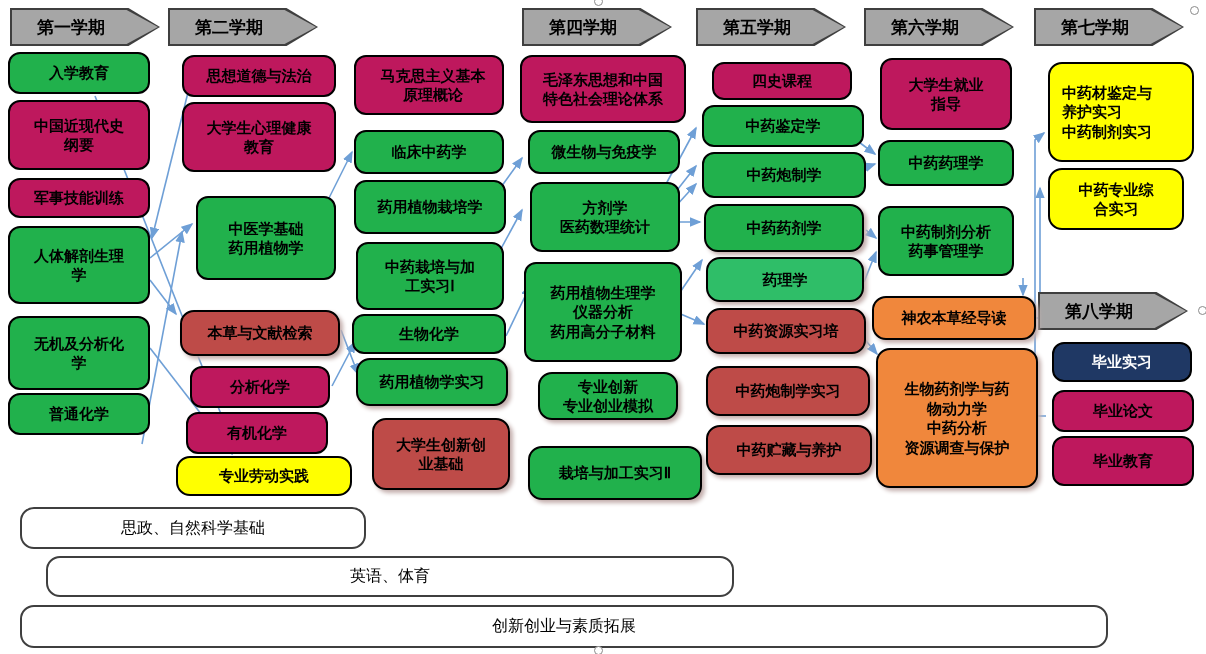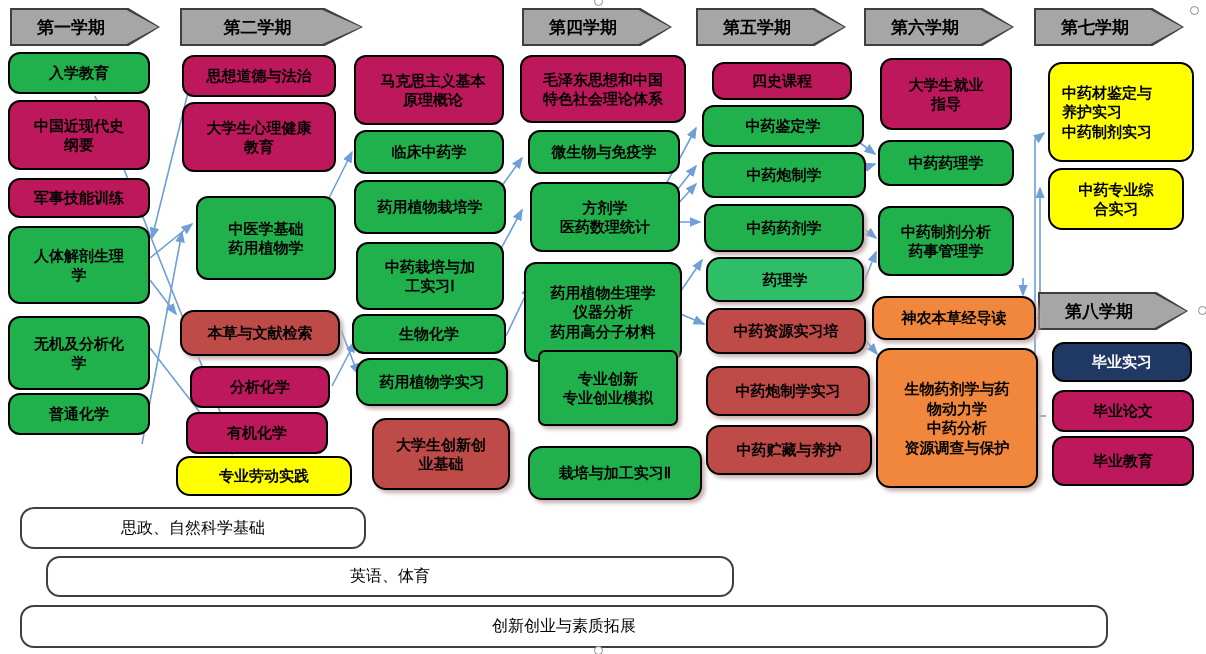--- a/index.html
+++ b/index.html
@@ -71,21 +71,21 @@
       <polyline points="1046,416 1035,416 1035,140 1044,133" marker-end="url(#ah)"></polyline>
       <line x1="1023" y1="278" x2="1023" y2="295" marker-end="url(#ah)"></line>
     </g>
   </svg>
 
   <div class="banner" style="left:10px;top:8px;">
       <div class="shape-outer"></div>
       <div class="shape-inner"></div>
       <div class="label">第一学期</div>
     </div>
-  <div class="banner" style="left:180px;top:8px;padding-left:33px;">
+  <div class="banner" style="left:168px;top:8px;">
       <div class="shape-outer"></div>
       <div class="shape-inner"></div>
       <div class="label">第二学期</div>
     </div>
   <div class="banner" style="left:522px;top:8px;">
       <div class="shape-outer"></div>
       <div class="shape-inner"></div>
       <div class="label">第四学期</div>
     </div>
   <div class="banner" style="left:864px;top:8px;">
@@ -122,40 +122,40 @@
   <div class="box white" style="left:182px;top:55px;width:154px;height:42px;">思想道德与法治</div>
   <div class="box white" style="left:182px;top:102px;width:154px;height:70px;">大学生心理健康
 教育</div>
   <div class="box green" style="left:196px;top:196px;width:140px;height:84px;">中医学基础
 药用植物学</div>
   <div class="box red sh" style="left:180px;top:310px;width:160px;height:46px;">本草与文献检索</div>
   <div class="box white" style="left:190px;top:366px;width:140px;height:42px;">分析化学</div>
   <div class="box white" style="left:186px;top:412px;width:142px;height:42px;">有机化学</div>
   <div class="box yellow" style="left:176px;top:456px;width:176px;height:40px;">专业劳动实践</div>
 
-  <div class="box white" style="left:354px;top:55px;width:150px;height:70px;padding-left:12px;">马克思主义基本
+  <div class="box white" style="left:354px;top:55px;width:150px;height:60px;padding-left:12px;">马克思主义基本
 原理概论</div>
   <div class="box green" style="left:354px;top:130px;width:150px;height:44px;">临床中药学</div>
   <div class="box green" style="left:354px;top:180px;width:152px;height:54px;">药用植物栽培学</div>
   <div class="box green" style="left:356px;top:242px;width:148px;height:68px;">中药栽培与加
 工实习Ⅰ</div>
   <div class="box green" style="left:352px;top:314px;width:154px;height:40px;">生物化学</div>
   <div class="box green sh" style="left:356px;top:358px;width:152px;height:48px;">药用植物学实习</div>
   <div class="box red sh" style="left:372px;top:418px;width:138px;height:72px;">大学生创新创
 业基础</div>
 
   <div class="box white" style="left:520px;top:55px;width:166px;height:68px;">毛泽东思想和中国
 特色社会理论体系</div>
   <div class="box green" style="left:528px;top:130px;width:152px;height:44px;">微生物与免疫学</div>
   <div class="box green" style="left:530px;top:182px;width:150px;height:70px;">方剂学
 医药数理统计</div>
   <div class="box green" style="left:524px;top:262px;width:158px;height:100px;">药用植物生理学
 仪器分析
 药用高分子材料</div>
-  <div class="box green sh" style="left:538px;top:350px;width:140px;height:76px;border-radius:7px;">专业创新
+  <div class="box green sh" style="left:538px;top:372px;width:140px;height:48px;">专业创新
 专业创业模拟</div>
   <div class="box green sh" style="left:528px;top:446px;width:174px;height:54px;">栽培与加工实习Ⅱ</div>
 
   <div class="box white" style="left:712px;top:62px;width:140px;height:38px;">四史课程</div>
   <div class="box green" style="left:702px;top:105px;width:162px;height:42px;">中药鉴定学</div>
   <div class="box green" style="left:702px;top:152px;width:164px;height:46px;">中药炮制学</div>
   <div class="box green sh" style="left:704px;top:204px;width:160px;height:48px;">中药药剂学</div>
   <div class="box emerald sh" style="left:706px;top:257px;width:158px;height:45px;">药理学</div>
   <div class="box red sh" style="left:706px;top:308px;width:160px;height:46px;">中药资源实习培</div>
   <div class="box red sh" style="left:706px;top:366px;width:164px;height:50px;">中药炮制学实习</div>

